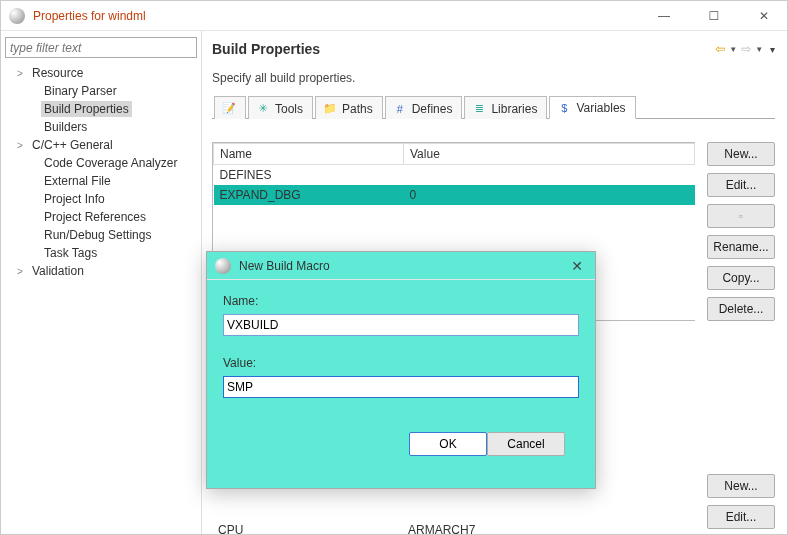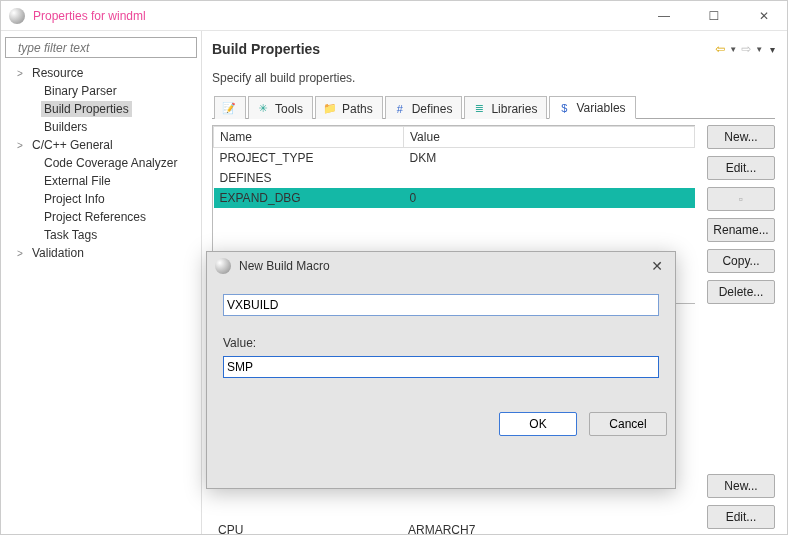--- a/index.html
+++ b/index.html
@@ -1,28 +1,28 @@
 <!DOCTYPE html>
 <html><head>
 <meta charset="utf-8">
 <style>
 * { box-sizing: border-box; margin: 0; padding: 0; font-family: "Segoe UI", Tahoma, sans-serif; font-size: 12px; }
 body { background: #fff; width: 788px; height: 535px; overflow: hidden; border: 1px solid #ccc; position: relative; }
 
 .titlebar { height: 30px; display: flex; align-items: center; padding: 0 8px; border-bottom: 1px solid #e5e5e5; }
 .titlebar .icon { width: 16px; height: 16px; border-radius: 50%; background: radial-gradient(circle at 30% 30%, #fff, #888); margin-right: 8px; }
-.titlebar .title { color: #ec4899; flex: 1; }
+.titlebar .title { color: #c2410c; flex: 1; }
 .winbtns { display: flex; gap: 20px; }
 .winbtn { width: 30px; text-align: center; color: #555; cursor: default; }
 
 .main { display: flex; height: calc(100% - 30px); }
 
 .sidebar { width: 201px; border-right: 1px solid #e0e0e0; padding-top: 6px; }
 .filter { margin: 0 4px 6px 4px; }
-.filter input { width: 100%; height: 21px; padding: 2px 12px; border: 1px solid #aaa; color: #777; font-style: italic; }
+.filter input { width: 100%; height: 21px; padding: 2px 4px; border: 1px solid #aaa; color: #777; font-style: italic; }
 .tree { padding-left: 10px; }
 .tree-item { display: flex; align-items: center; height: 18px; color: #333; padding-left: 6px; }
 .tree-item .caret { width: 12px; color: #888; font-size: 10px; }
 .tree-item .label { padding: 1px 3px; text-align: center; }
 .tree-item.selected .label { background: #d6d6d6; }
 .tree-item .label.indent { margin-left: 12px; }
 
 .content { flex: 1; padding: 10px 12px 0 10px; position: relative; color: #333; }
 .heading-row { display: flex; align-items: center; }
 .heading { font-weight: bold; font-size: 14px; flex: 1; }
@@ -33,41 +33,41 @@
 .dd { font-size: 8px; color: #555; }
 .menu { font-size: 10px; color: #444; }
 
 .desc { margin: 14px 0 10px 0; color: #444; }
 
 .tabs { display: flex; border-bottom: 1px solid #aaa; gap: 2px; padding-left: 2px; }
 .tab { display: flex; align-items: center; gap: 5px; padding: 4px 9px 3px 7px; border: 1px solid #bbb; border-bottom: none; background: #f7f7f7; position: relative; top: 1px; color: #333; }
 .tab.active { background: #fff; border-bottom: 1px solid #fff; }
 .tab-icon { width: 14px; height: 14px; display: flex; align-items: center; justify-content: center; font-size: 11px; }
 
-.table-area { display: flex; margin-top: 6px; }
+.table-area { display: flex; margin-top: 23px; }
 .table-wrap { flex: 1; border: 1px solid #bbb; border-right: none; }
 .tbl { width: 100%; border-collapse: collapse; }
 .tbl th { text-align: left; font-weight: normal; background: #fff; border: 1px solid #ddd; padding: 3px 6px; color: #333; }
 .tbl td { padding: 3px 6px; color: #333; }
 .tbl tr.sel td { background: #14b8a6; }
 
 .btns { width: 80px; display: flex; flex-direction: column; gap: 7px; padding-left: 12px; }
 .btn { height: 24px; border: 1px solid #adadad; background: #e9e9e9; color: #222; display: flex; align-items: center; justify-content: center; border-radius: 2px; }
 .btn.off { color: #aaa; }
 
-.dialog-shield { position: absolute; left: 205px; top: 250px; width: 470px; height: 238px; background: #e5e5e5; border: 1px solid #aaa; box-shadow: 0 4px 20px rgba(0,0,0,0.25); z-index: 10; }
+.dialog-shield { position: absolute; left: 205px; top: 250px; width: 390px; height: 238px; background: #5eead4; border: 1px solid #aaa; box-shadow: 0 4px 20px rgba(0,0,0,0.25); z-index: 10; }
 .dlg-title { height: 28px; display: flex; align-items: center; padding: 0 8px; border-bottom: 1px solid #e5e5e5; }
 .dlg-title .icon { width: 16px; height: 16px; border-radius: 50%; background: radial-gradient(circle at 30% 30%, #fff, #888); margin-right: 8px; }
 .dlg-title .t { flex: 1; color: #333; }
 .dlg-close { color: #444; font-size: 14px; cursor: default; padding: 0 4px; }
 .dlg-body { padding: 14px 16px; }
 .dlg-body label { color: #333; display: block; margin-bottom: 6px; }
 .dlg-body input { width: 100%; height: 22px; border: 1px solid #7a9fd6; padding: 2px 3px; margin-bottom: 20px; outline: none; }
 .dlg-body input.val { border-color: #2a6dd2; }
-.dlg-btns { display: flex; justify-content: flex-end; gap: 12px; padding: 0 8px 12px 0; }
+.dlg-btns { display: flex; justify-content: flex-end; padding: 0 30px 12px 0; }
 .dlg-btn { width: 78px; height: 24px; border: 1px solid #adadad; background: #e9e9e9; display: flex; align-items: center; justify-content: center; border-radius: 2px; }
 .dlg-btn.primary { border: 1px solid #3a78d8; background: #fff; }
 
 .btns2 { position: absolute; right: 12px; top: 443px; width: 68px; display: flex; flex-direction: column; gap: 7px; }
 .lower-rows { position: absolute; left: 10px; right: 92px; top: 489px; }
 .lower-rows .row { display: flex; padding: 3px 6px; color: #333; }
 .lower-rows .c1 { width: 190px; }
 </style>
 </head>
 <body>
@@ -116,20 +116,24 @@
           <span class="caret"></span>
           <span class="label indent">External File</span>
         </div>
         <div class="tree-item">
           <span class="caret"></span>
           <span class="label indent">Project Info</span>
         </div>
         <div class="tree-item">
           <span class="caret"></span>
           <span class="label indent">Project References</span>
+        </div>
+        <div class="tree-item">
+          <span class="caret"></span>
+          <span class="label indent">Run/Debug Settings</span>
         </div>
         <div class="tree-item">
           <span class="caret"></span>
           <span class="label indent">Task Tags</span>
         </div>
         <div class="tree-item">
           <span class="caret">&gt;</span>
           <span class="label">Validation</span>
         </div>
       </div>
@@ -178,24 +182,20 @@
       <div class="table-wrap">
         <table class="tbl">
           <thead>
               <tr>
             <th style="width:190px">Name</th>
             <th>Value</th>
           </tr>
             </thead>
           <tbody id="tbody">
               <tr>
-                <td>PROJECT_TYPE</td>
-                <td>DKM</td>
-              </tr>
-              <tr>
                 <td>DEFINES</td>
                 <td></td>
               </tr>
               <tr class="sel">
                 <td>EXPAND_DBG</td>
                 <td>0</td>
               </tr>
             </tbody>
         </table>
       </div>
@@ -224,20 +224,21 @@
   </div>
 </div>
 
 <div class="dialog-shield">
   <div class="dlg-title">
     <div class="icon"></div>
     <div class="t">New Build Macro</div>
     <div class="dlg-close">✕</div>
   </div>
   <div class="dlg-body">
+    <label>Name:</label>
     <input type="text" value="VXBUILD" style="">
     <label>Value:</label>
     <input type="text" class="val" value="SMP" style="">
   </div>
   <div class="dlg-btns">
     <div class="dlg-btn primary">OK</div>
     <div class="dlg-btn">Cancel</div>
   </div>
 </div>
 

